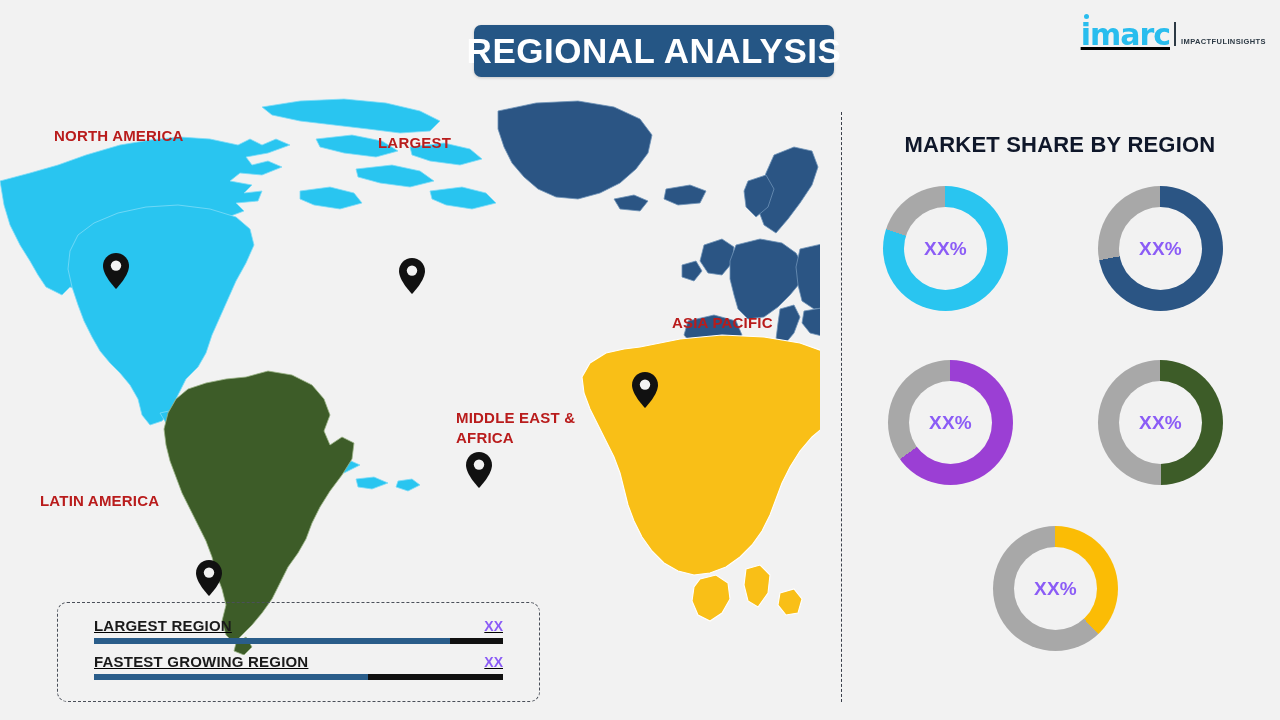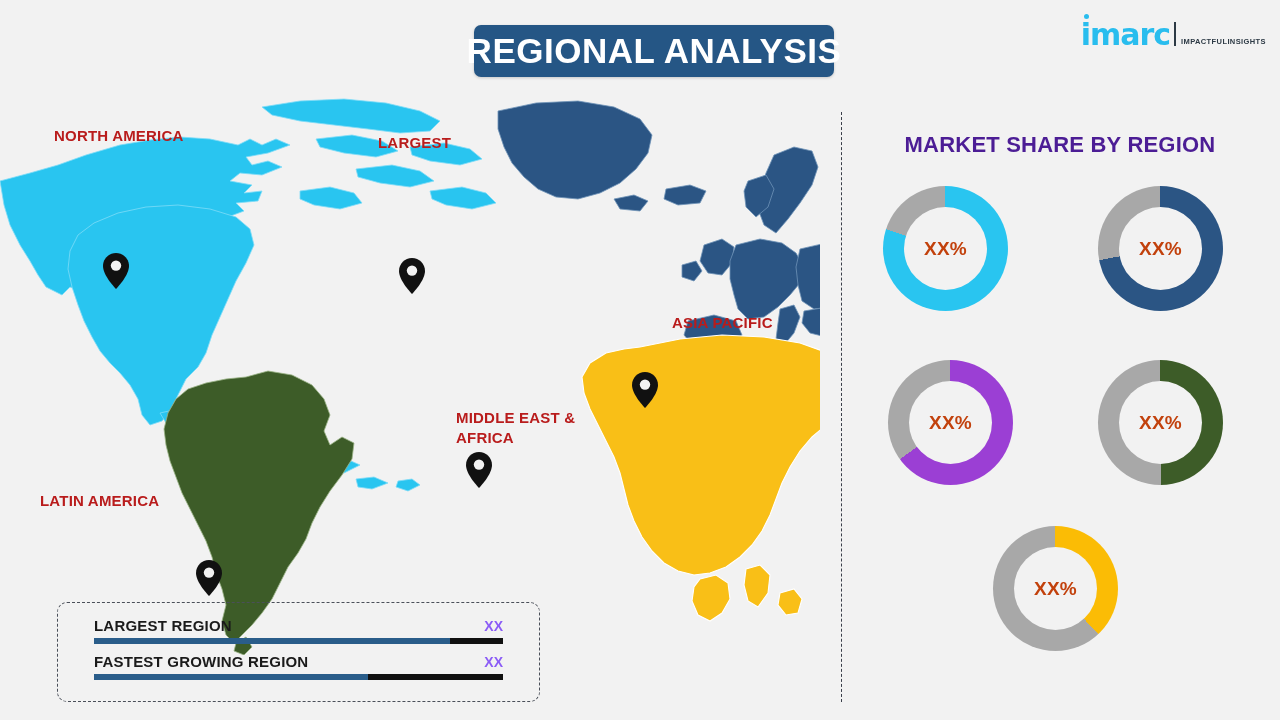--- a/index.html
+++ b/index.html
@@ -18,21 +18,21 @@
     display:flex;align-items:center;justify-content:center;
     box-shadow:0 1px 3px rgba(0,0,0,.18);
   }
   .title-banner .t{
     color:#ffffff;font-size:35px;font-weight:bold;letter-spacing:.5px;
     white-space:nowrap;
   }
 
   
   .logo{position:absolute;right:14px;top:22px;display:flex;align-items:flex-end;}
-  .logo-mark{position:relative;}
+  .logo-mark{position:relative;text-decoration:underline;}
   .logo-word{
     color:#29bdee;font-size:30px;font-weight:bold;line-height:26px;
     letter-spacing:-1px;font-family:"DejaVu Sans",sans-serif;
   }
   .logo-dot{
     position:absolute;left:3px;top:-8px;width:5px;height:5px;border-radius:50%;
     background:#29bdee;
   }
   .logo-bar{width:2px;height:24px;background:#2d3a45;margin:0 5px 2px 4px;}
   .logo-tag{
@@ -67,47 +67,47 @@
 
   
   .divider{
     position:absolute;left:841px;top:112px;width:0;height:590px;
     border-left:1.6px dashed #3a3f4a;
   }
 
   
   .panel-title{
     position:absolute;left:860px;top:132px;width:400px;text-align:center;
-    font-size:22px;font-weight:bold;color:#4c1d95;letter-spacing:.2px;
+    font-size:22px;font-weight:bold;color:#0f172a;letter-spacing:.2px;
   }
   .donut-grid{position:absolute;left:855px;top:178px;width:410px;height:510px;}
   .donut{
     position:absolute;width:125px;height:125px;border-radius:50%;
     display:flex;align-items:center;justify-content:center;
   }
   .donut .hole{
     width:83px;height:83px;border-radius:50%;background:#f2f2f2;
     display:flex;align-items:center;justify-content:center;
   }
   .donut .val{
-    font-size:19px;font-weight:bold;color:#c2410c;letter-spacing:.3px;
+    font-size:19px;font-weight:bold;color:#8b5cf6;letter-spacing:.3px;
   }
   #donut-0{left:28px;top:8px;}
   #donut-1{left:243px;top:8px;}
   #donut-2{left:33px;top:182px;}
   #donut-3{left:243px;top:182px;}
   #donut-4{left:138px;top:348px;}
 
   
   .legend-box{
     position:absolute;left:57px;top:602px;width:483px;height:100px;
     border:1.6px dashed #4a4f59;border-radius:10px;
     box-sizing:border-box;padding:14px 36px 0 36px;
   }
-  .lrow{position:relative;margin-bottom:9px;}
+  .lrow{position:relative;margin-bottom:9px;text-decoration:underline;}
   .lrow .lhead{display:flex;align-items:baseline;justify-content:space-between;}
   .lrow .lname{font-size:15px;font-weight:bold;color:#1a1a1a;letter-spacing:.2px;}
   .lrow .lval{font-size:14px;font-weight:bold;color:#8b5cf6;}
   .lbar{
     position:relative;height:6px;background:#111111;margin-top:4px;width:100%;
   }
   .lbar .fill{position:absolute;left:0;top:0;height:100%;background:#2a5d8a;}
 </style>
 </head>
 <body>

